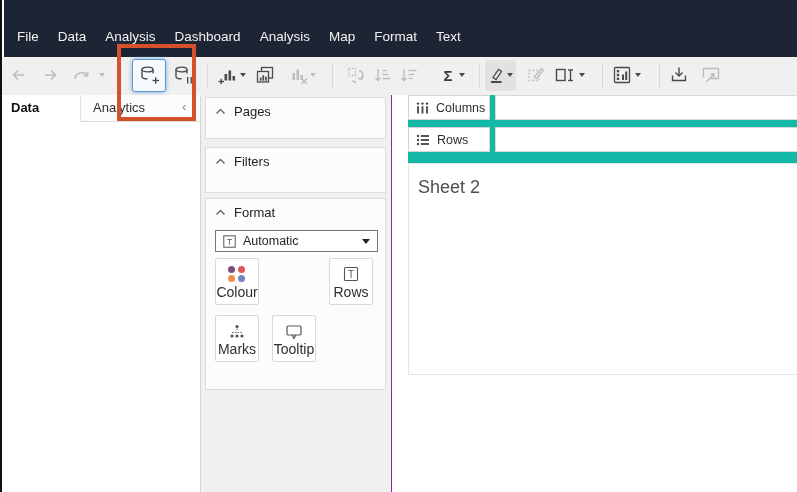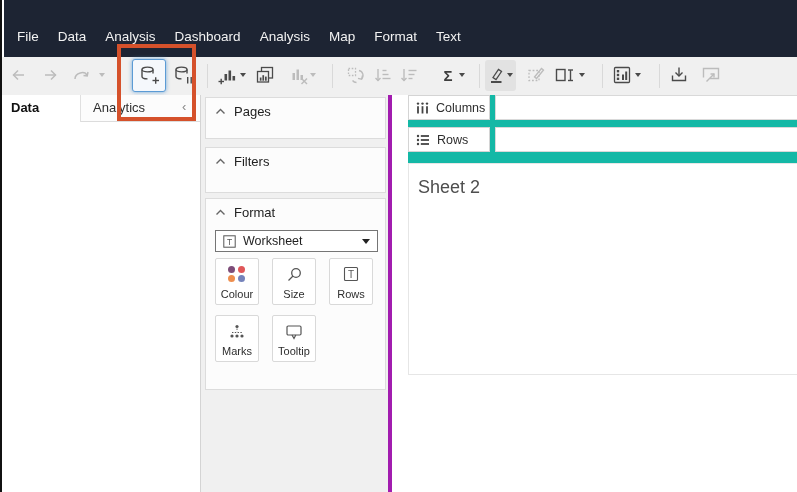--- a/index.html
+++ b/index.html
@@ -34,36 +34,36 @@
   .sigma{ font-size:15px; font-weight:bold; color:#3d3d3d; line-height:1; }
 
   
   .data-pane{ position:absolute; left:2px; top:95px; width:199px; height:397px; background:#fff; border-right:1px solid #d4d4d4; }
   .tabbar{ display:flex; height:27px; }
   .tab-data{ width:79px; font-size:13px; font-weight:bold; color:#111; line-height:26px; padding-left:9px; background:#fff; border-right:1px solid #e0e0e0; }
   .tab-analytics{ flex:1; font-size:13px; color:#2e2e2e; line-height:26px; padding-left:12px; background:#fcfcfc; border-bottom:1px solid #dcdcdc; }
   .tab-collapse{ width:18px; background:#fcfcfc; border-bottom:1px solid #dcdcdc; color:#8a8a8a; font-size:13px; line-height:24px; }
 
   
-  .card-pane{ position:absolute; left:201px; top:95px; width:191px; height:397px; background:#f0f0f0; border-right:4px solid #a21caf; }
+  .card-pane{ position:absolute; left:201px; top:95px; width:191px; height:397px; background:#f0f0f0; border-right:1px solid #a21caf; }
   .card{ position:absolute; left:4px; width:181px; background:#fcfcfc; border:1px solid #dcdcdc; }
   .card-head{ display:flex; align-items:center; gap:8px; padding:6px 0 0 9px; font-size:13px; color:#222; }
   .card-pages{ top:2px; height:42px; }
   .card-filters{ top:52px; height:46px; }
   .card-marks{ top:103px; height:192px; }
   .mark-dd{
     position:absolute; left:9px; top:31px; width:163px; height:22px; background:#fff;
     border:1px solid #757575; display:flex; align-items:center; gap:7px; padding:0 7px; font-size:12.5px; color:#1f1f1f;
   }
   .mark-dd .caret2{ margin-left:auto; width:0; height:0; border-left:4px solid transparent; border-right:4px solid transparent; border-top:5px solid #222; }
   .mbtn{
     position:absolute; width:44px; height:47px; background:#fff; border:1px solid #d9d9d9; border-radius:2px;
     display:flex; flex-direction:column; align-items:center; justify-content:space-between; padding:7px 0 4px;
   }
-  .mbtn span{ font-size:11px; color:#2e2e2e; }
+  .mbtn span{ font-size:14px; color:#2e2e2e; }
   .dots{ display:grid; grid-template-columns:8px 8px; grid-gap:2px; }
   .dot{ width:7px; height:7px; border-radius:50%; }
 
   
   .worksheet{ position:absolute; left:408px; top:95px; width:405px; height:280px; background:#14b8a6; }
   .shelf-label{
     position:absolute; left:0; width:82px; height:25px; background:#fff; border:1px solid #d4d4d4;
     display:flex; align-items:center; gap:6px; padding-left:6px; font-size:12.5px; color:#2e2e2e;
   }
   .shelf-empty{ position:absolute; left:87px; right:-2px; height:25px; background:#fff; border:1px solid #d9d9d9; }
@@ -283,39 +283,32 @@
         <svg width="11" height="7" viewBox="0 0 11 7" fill="none" stroke="#666" stroke-width="1.4">
             <polyline points="1.5 5.5 5.5 1.5 9.5 5.5"></polyline>
           </svg>
         <span>Format</span>
       </div>
       <div class="mark-dd">
         <svg width="13" height="13" viewBox="0 0 13 13" fill="none" stroke="#555" stroke-width="1">
             <rect x="0.8" y="0.8" width="11.4" height="11.4"></rect>
             <text x="6.5" y="9.6" text-anchor="middle" font-size="8.5" stroke="none" fill="#555">T</text>
           </svg>
-        <span>Worksheet</span>
+        <span>Automatic</span>
         <span class="caret2"></span>
       </div>
 
       <div class="mbtn" style="left:9px; top:59px">
         <div class="dots">
           <div class="dot" style="background: rgb(125, 77, 121);"></div>
           <div class="dot" style="background: rgb(224, 87, 89);"></div>
           <div class="dot" style="background: rgb(238, 142, 78);"></div>
           <div class="dot" style="background: rgb(117, 131, 187);"></div>
         </div>
         <span>Colour</span>
-      </div>
-      <div class="mbtn" style="left:66px; top:59px">
-        <svg width="18" height="18" viewBox="0 0 18 18" fill="none" stroke="#555" stroke-width="1.3">
-            <circle cx="11" cy="7" r="4.3"></circle>
-            <line x1="3.5" y1="14.5" x2="8" y2="10"></line>
-          </svg>
-        <span>Size</span>
       </div>
       <div class="mbtn" style="left:123px; top:59px">
         <svg width="16" height="16" viewBox="0 0 16 16" fill="none" stroke="#555" stroke-width="1.1">
             <rect x="1.5" y="1.5" width="13" height="13" rx="1"></rect>
             <text x="8" y="11.5" text-anchor="middle" font-size="10" stroke="none" fill="#555">T</text>
           </svg>
         <span>Rows</span>
       </div>
       <div class="mbtn" style="left:9px; top:116px">
         <svg width="18" height="18" viewBox="0 0 18 18" fill="none" stroke="#555" stroke-width="1">

